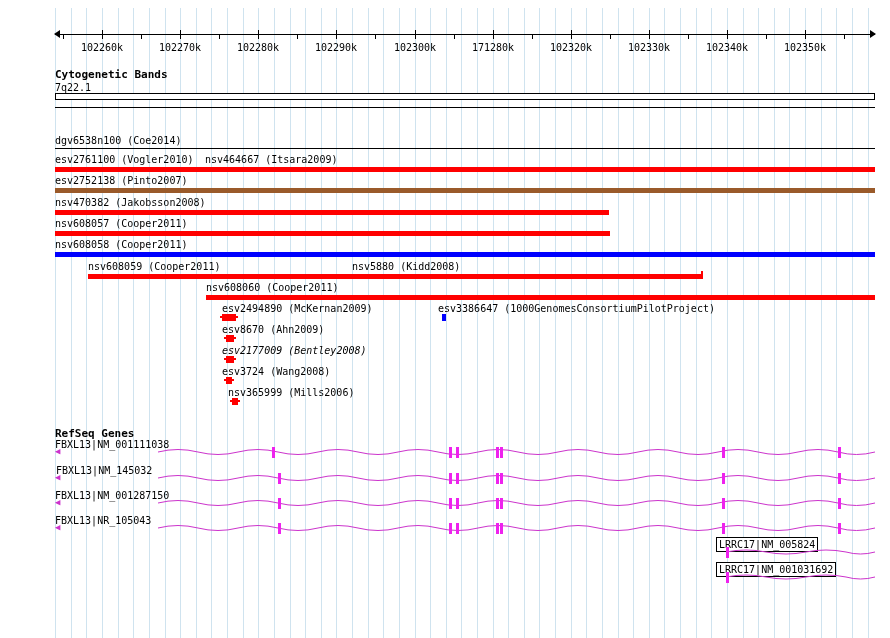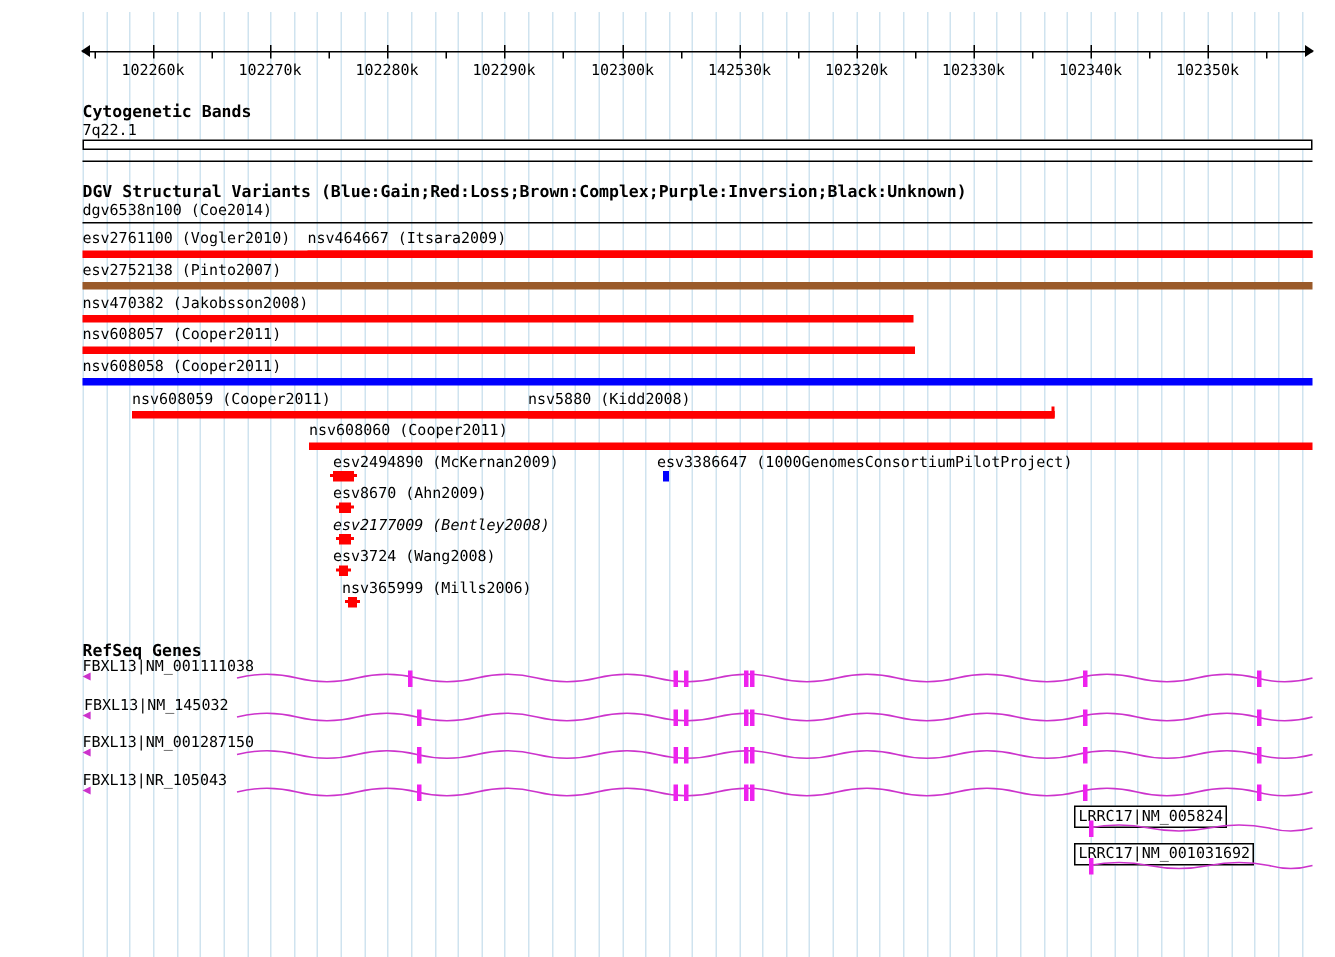--- a/index.html
+++ b/index.html
@@ -132,21 +132,21 @@
         <div class="ticklabel" style="left: 47px;">102260k</div>
         <div class="tick" style="left: 125px;"></div>
         <div class="ticklabel" style="left: 125px;">102270k</div>
         <div class="tick" style="left: 203px;"></div>
         <div class="ticklabel" style="left: 203px;">102280k</div>
         <div class="tick" style="left: 281px;"></div>
         <div class="ticklabel" style="left: 281px;">102290k</div>
         <div class="tick" style="left: 360px;"></div>
         <div class="ticklabel" style="left: 360px;">102300k</div>
         <div class="tick" style="left: 438px;"></div>
-        <div class="ticklabel" style="left: 438px;">142530k</div>
+        <div class="ticklabel" style="left: 438px;">171280k</div>
         <div class="tick" style="left: 516px;"></div>
         <div class="ticklabel" style="left: 516px;">102320k</div>
         <div class="tick" style="left: 594px;"></div>
         <div class="ticklabel" style="left: 594px;">102330k</div>
         <div class="tick" style="left: 672px;"></div>
         <div class="ticklabel" style="left: 672px;">102340k</div>
         <div class="tick" style="left: 750px;"></div>
         <div class="ticklabel" style="left: 750px;">102350k</div>
         <div class="tick minor" style="left: 8px;"></div>
         <div class="tick minor" style="left: 86px;"></div>
@@ -160,21 +160,20 @@
         <div class="tick minor" style="left: 711px;"></div>
         <div class="tick minor" style="left: 789px;"></div>
       </div>
   </div>
 
   <div class="sect-title" style="left:55px;top:68px;">Cytogenetic Bands</div>
   <div class="lbl" style="left:55px;top:82px;">7q22.1</div>
   <div class="cyto-bar" style="left:55px;top:93px;width:820px;height:7px;"></div>
   <div class="hr" style="left:55px;top:107px;width:820px;"></div>
 
-  <div class="sect-title" style="left:55px;top:121px;">DGV Structural Variants (Blue:Gain;Red:Loss;Brown:Complex;Purple:Inversion;Black:Unknown)</div>
   <div id="dgv-tracks">
       <div class="lbl" style="left: 55px; top: 135px;">dgv6538n100 (Coe2014)</div>
       <div class="lbl" style="left: 55px; top: 154px;">esv2761100 (Vogler2010)</div>
       <div class="bar red" style="left: 55px; top: 167px; width: 820px;"></div>
       <div class="lbl" style="left: 205px; top: 154px;">nsv464667 (Itsara2009)</div>
       <div class="bar red" style="left: 205px; top: 167px; width: 670px;"></div>
       <div class="lbl" style="left: 55px; top: 175px;">esv2752138 (Pinto2007)</div>
       <div class="bar brown" style="left: 55px; top: 188px; width: 820px;"></div>
       <div class="lbl" style="left: 55px; top: 197px;">nsv470382 (Jakobsson2008)</div>
       <div class="bar red" style="left: 55px; top: 210px; width: 554px;"></div>

